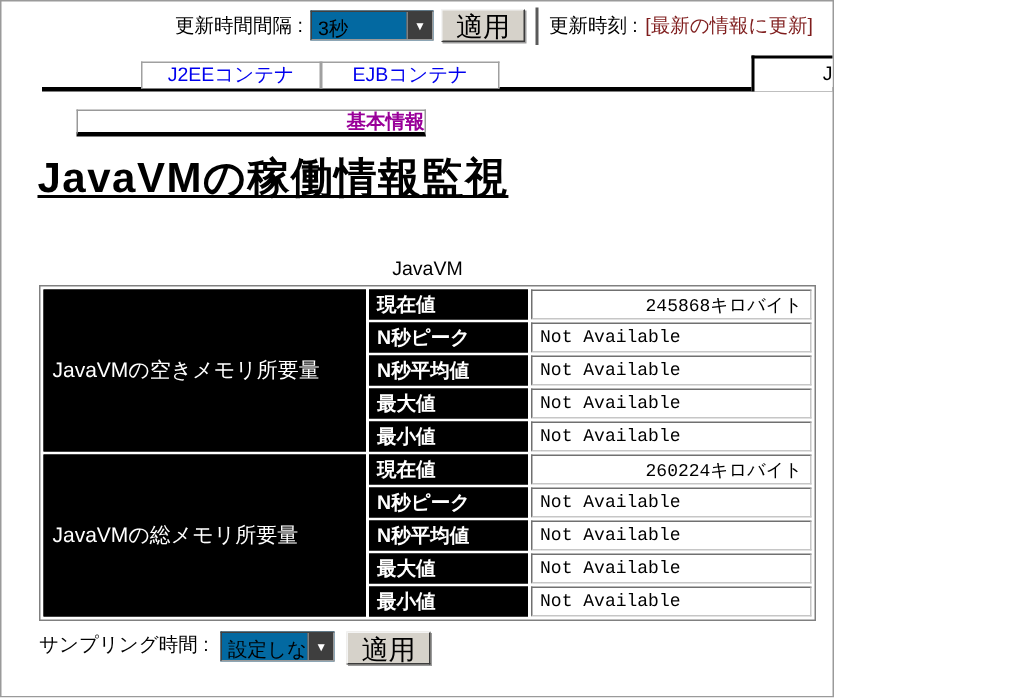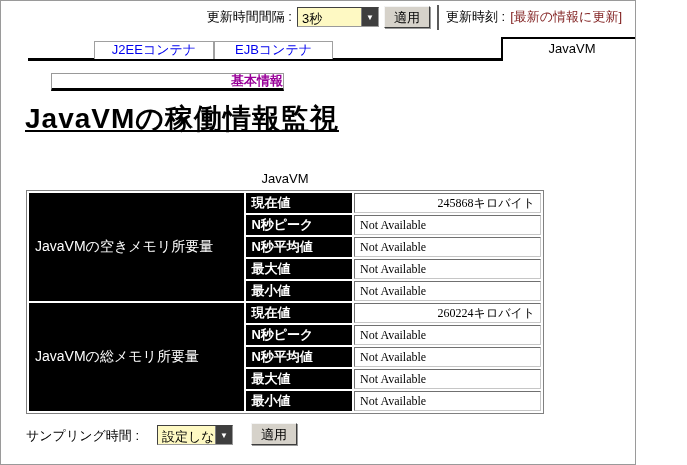--- a/index.html
+++ b/index.html
@@ -1,31 +1,31 @@
 <!DOCTYPE html>
 <html><head>
 <meta charset="utf-8">
 <style>
   html,body{margin:0;padding:0;background:#fff;}
   .frame{
-    position:relative; width:636px; height:465px; box-sizing:border-box;
+    position:relative; width:556px; height:465px; box-sizing:border-box;
     border:1px solid #9a9a9a; background:#ffffff; overflow:hidden;
     font-family:"Liberation Sans", sans-serif; color:#000;padding-left:36px;
   }
   
   .topbar{position:absolute; top:3px; right:13px; height:26px; display:flex; align-items:center; gap:5px; font-size:13px; white-space:nowrap;}
-  .select{display:inline-flex; align-items:stretch; background:#fef9c3; height:20px; box-sizing:border-box;
+  .select{display:inline-flex; align-items:stretch; background:#0369a1; height:20px; box-sizing:border-box;
     border:1px solid; border-color:#404040 #9a9a9a #9a9a9a #404040;}
   .select .sel-text{padding:2px 4px 0 4px; font-size:13px; overflow:hidden;}
   .select .sel-btn{width:16px; background:#3e3e3e; color:#fff; display:flex; align-items:center; justify-content:center; font-size:8px; border-left:1px solid #808080; cursor:default;}
   .sel-interval{width:82px;}
   .sel-interval .sel-text{flex:1;}
   .sel-sampling{width:76px;}
   .sel-sampling .sel-text{flex:1;}
-  .btn{display:inline-block; box-sizing:border-box; height:22px; padding:2px 9px 0 9px; font-size:13px; line-height:18px;
+  .btn{display:inline-block; box-sizing:border-box; height:22px; padding:2px 9px 0 9px; font-size:18px; line-height:18px;
     background:#d6d2ca; border:1px solid; border-color:#f4f4f4 #3c3c3c #3c3c3c #f4f4f4; box-shadow:1px 1px 0 #9a9a9a; cursor:default;}
   .vdivider{width:2px; height:25px; background:#5a5a5a; margin:0 2px;}
   .purple-link{color:#7f1d1d; text-decoration:none; cursor:pointer;}
   
   .tabrow{position:absolute; left:27px; top:36px; width:657px; height:24px;}
   .tabline{position:absolute; left:0; top:21px; width:657px; height:3px; background:#000;}
   .tab{position:absolute; top:4px; height:18px; box-sizing:border-box; background:#fff;
     border:1px solid #a0a0a0; border-bottom:none; text-align:center; font-size:13px; line-height:16px; color:#0000ee; cursor:pointer;}
   .tab.active{top:0; height:24px; border:2px solid #000; border-bottom:none; color:#000; line-height:19px; z-index:2; cursor:default;}
   .tab-j2ee{left:66px; width:120px;}
@@ -40,25 +40,25 @@
   
   .heading{position:absolute; left:24px; top:99px; font-size:28px; font-weight:bold; text-decoration:underline; letter-spacing:1px;}
   
   .tbl-caption{position:absolute; left:25px; top:170px; width:518px; text-align:center; font-size:13px;}
   table.metrics{position:absolute; left:25px; top:189px; width:518px; table-layout:fixed;
     border-collapse:separate; border-spacing:2px; border:1px solid #808080; background:#fff;}
   table.metrics td{height:19px; box-sizing:border-box; overflow:hidden; white-space:nowrap;}
   td.glabel{width:212px; background:#000; color:#fff; font-weight:normal; font-size:14px; padding:0 2px 0 5px; border:1px solid #000;}
   td.mlabel{width:104px; background:#000; color:#fff; font-weight:bold; font-size:13px; padding:0 2px 0 4px; border:1px solid #000;margin-left:21px;}
   td.val{width:184px; background:#fff; font-size:12px; padding:0 5px;
-    font-family:Liberation Serif, serif;
+    font-family:Liberation Mono, monospace;
     border:1px solid; border-color:#707070 #c6c6c6 #c6c6c6 #707070; text-align:left;}
   td.val.right{text-align:right;}
   
-  .samplingbar{position:absolute; left:25px; top:420px; height:24px; display:flex; align-items:flex-end; gap:18px; font-size:13px; white-space:nowrap;}
+  .samplingbar{position:absolute; left:25px; top:420px; height:24px; display:flex; align-items:flex-start; gap:8px; font-size:13px; white-space:nowrap;}
 </style>
 </head>
 <body>
 
 <div class="frame">
 
   <div class="topbar">
     <span>更新時間間隔 :</span>
     <span class="select sel-interval">
       <span class="sel-text">3秒</span>

